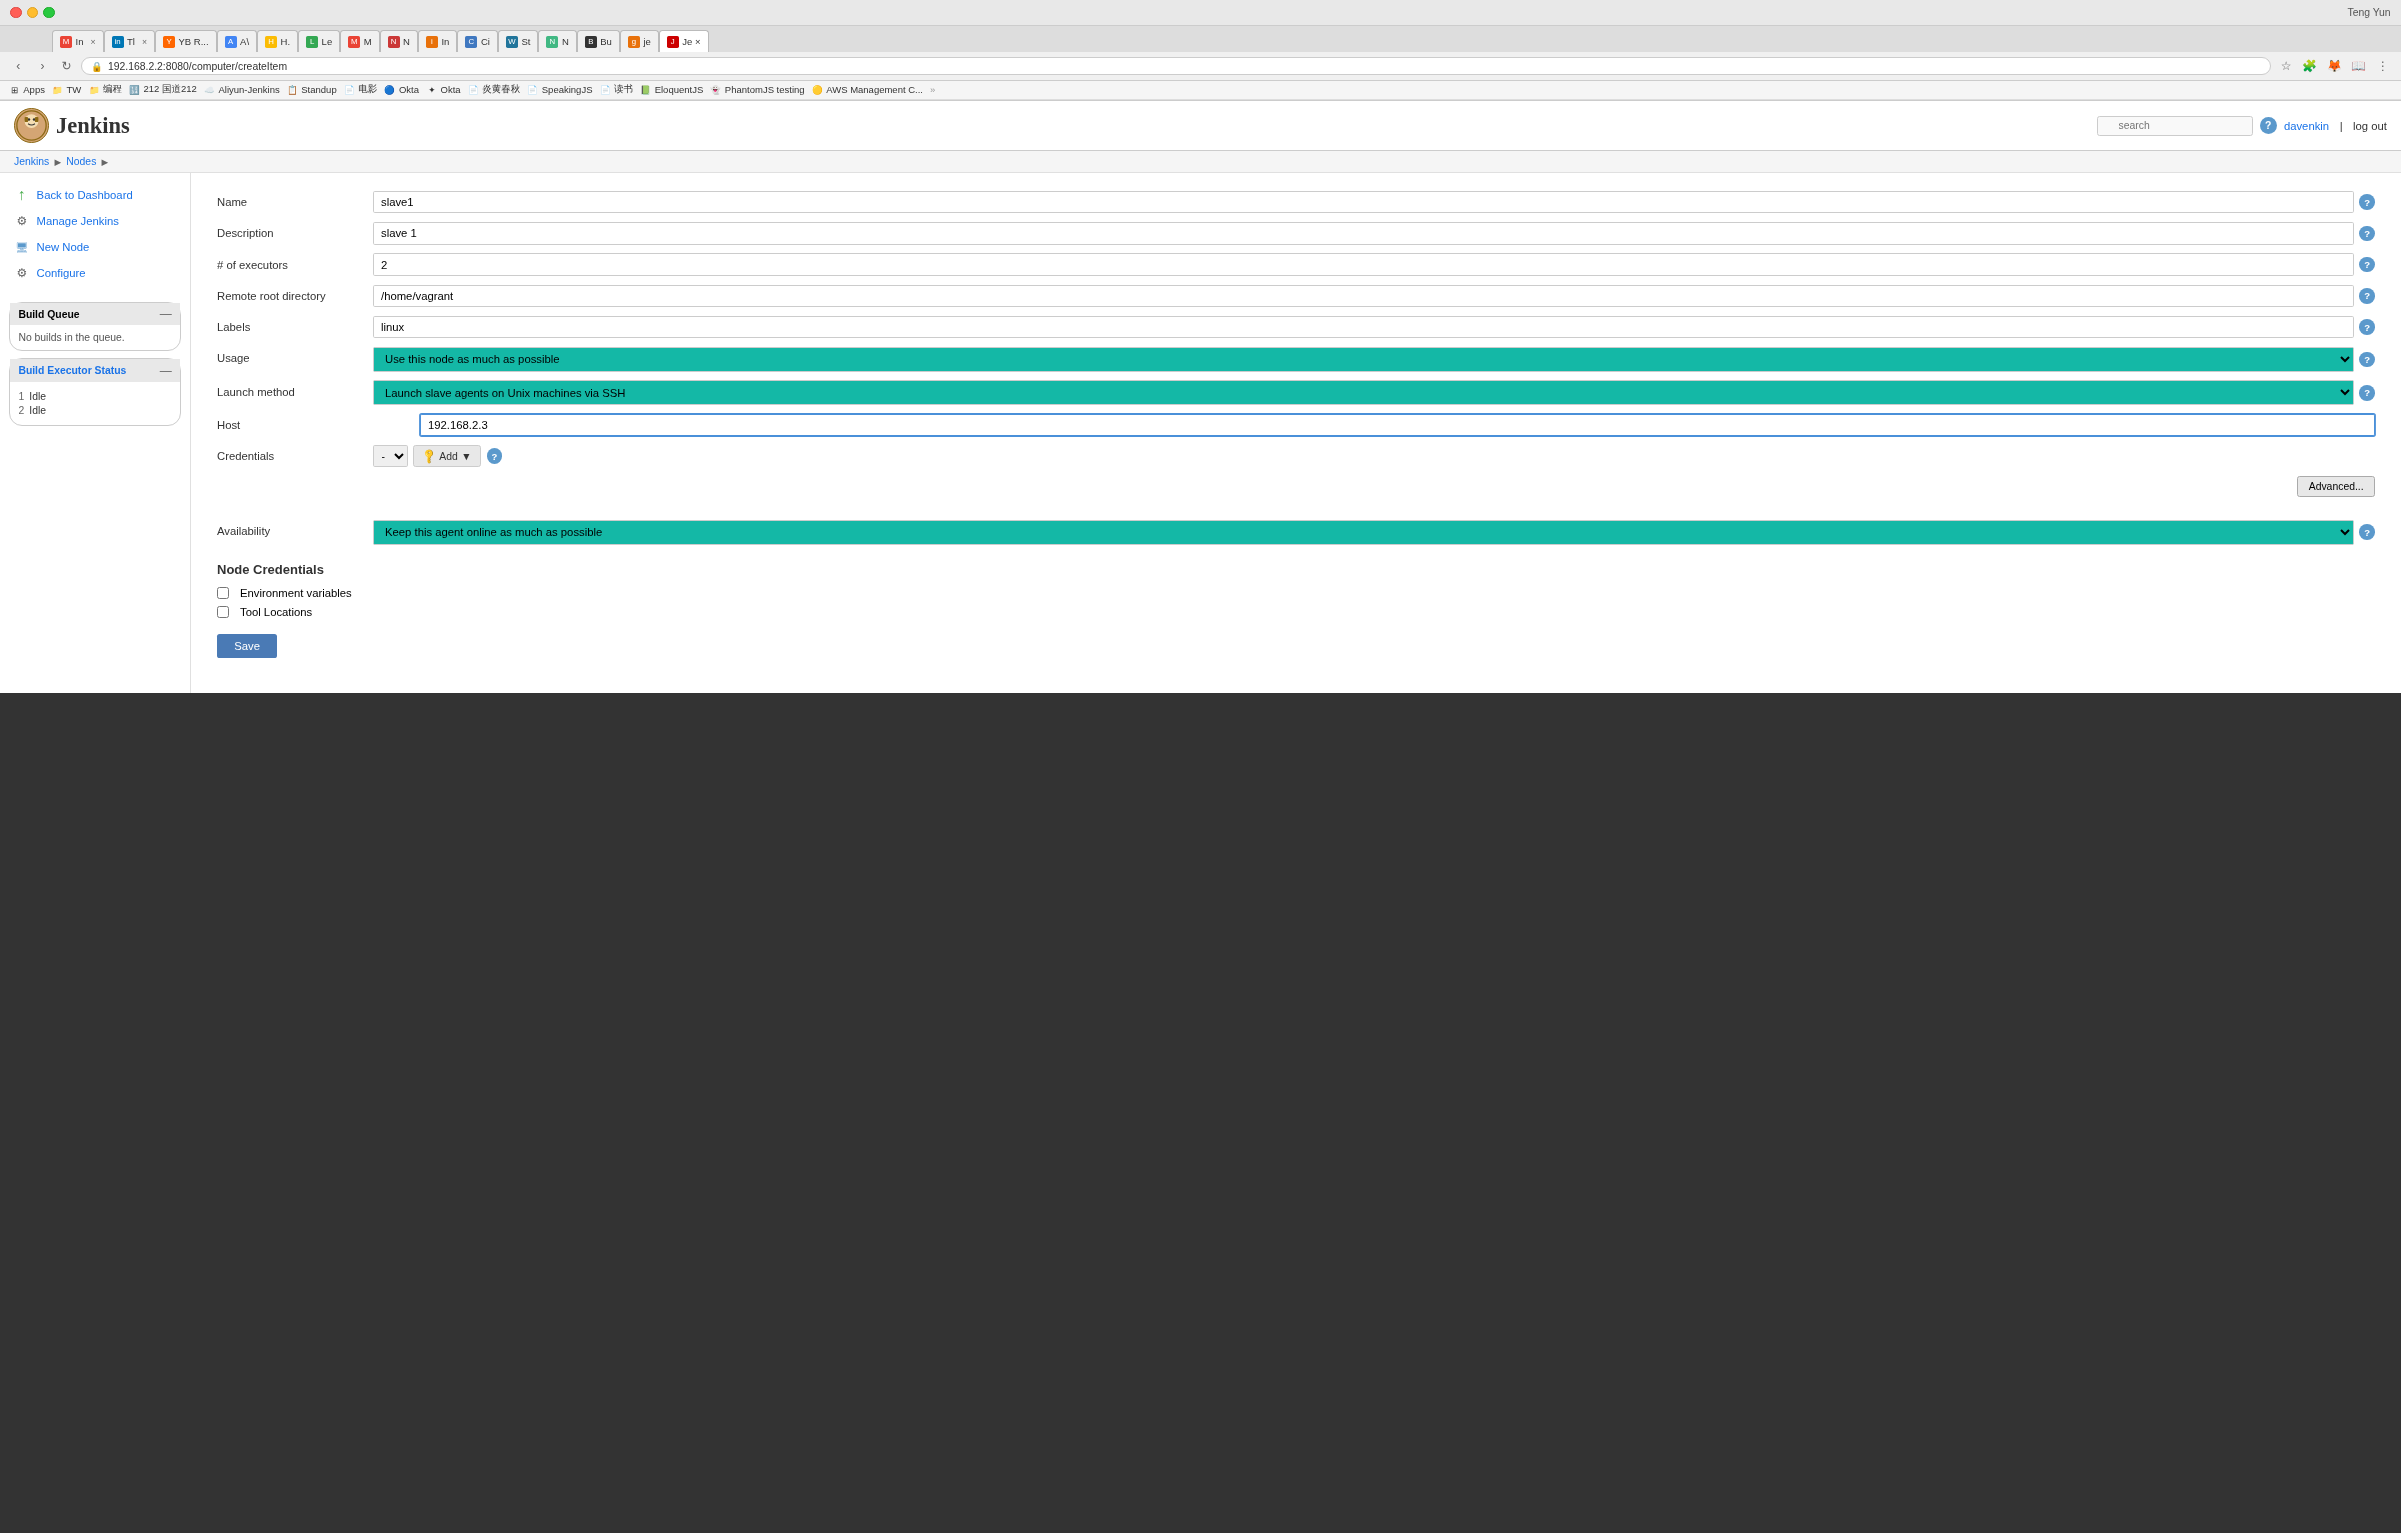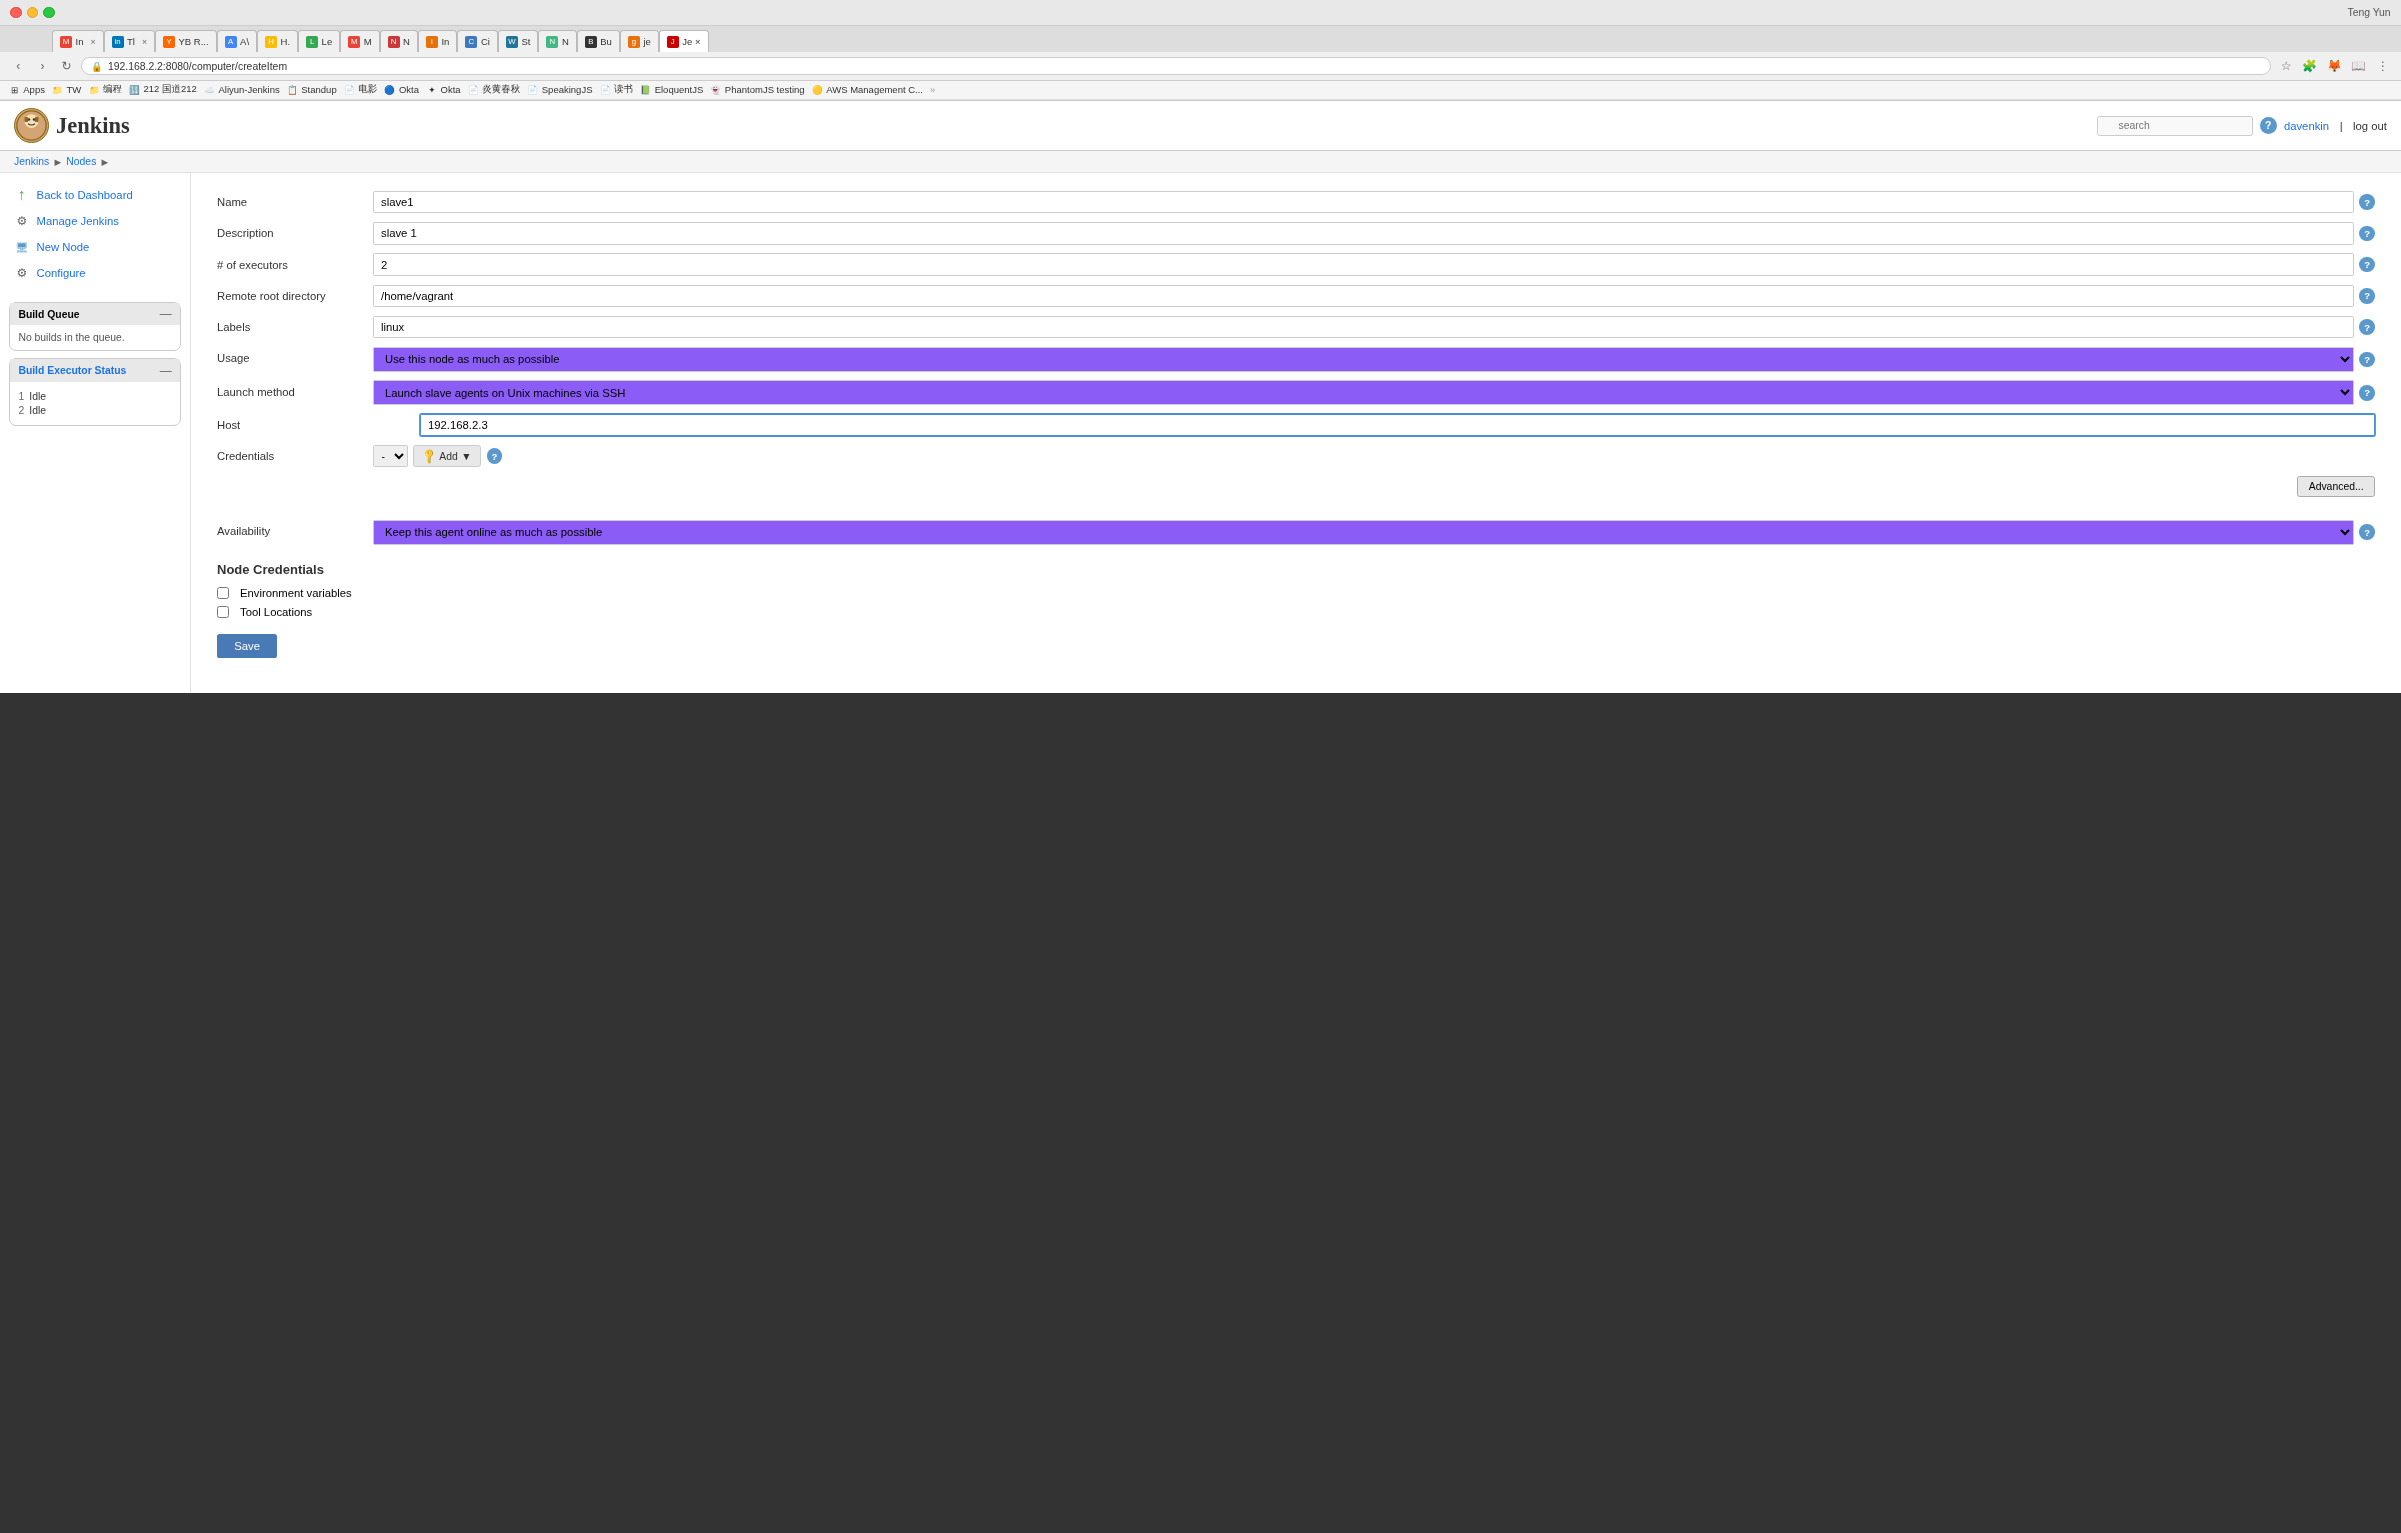--- a/index.html
+++ b/index.html
@@ -245,21 +245,21 @@
       width: 15.6px; height: 15.6px;
       display: flex; align-items: center; justify-content: center;
       font-size: 12px;
       flex-shrink: 0;
     }
     .sidebar-item-link { color: #1a73e8; text-decoration: none; }
 
     .sidebar-panel {
       border: 0.9px solid #ccc;
       margin: 7px 8.7px;
-      border-radius: 7px;
+      border-radius: 13px;
     }
     .sidebar-panel-header {
       background: #e8e8e8;
       padding: 4.3px 8.7px;
       font-size: 10.4px;
       font-weight: bold;
       display: flex;
       align-items: center;
       justify-content: space-between;
     }
@@ -319,21 +319,21 @@
       border-color: #4a90d9;
       box-shadow: 0 0 0 0.9px #4a90d9;
       margin-left: 47px;
     }
     .form-select {
       flex: 1;
       padding: 4.3px 7px;
       border: 0.9px solid #ccc;
       border-radius: 1.7px;
       font-size: 11.3px;
-      background: #8b5cf6;
+      background: #14b8a6;
       -webkit-appearance: auto;
     }
     .help-icon {
       width: 15.6px; height: 15.6px;
       border-radius: 50%;
       background: #5b99cc;
       color: white;
       font-size: 9.5px;
       font-weight: bold;
       display: flex; align-items: center; justify-content: center;

